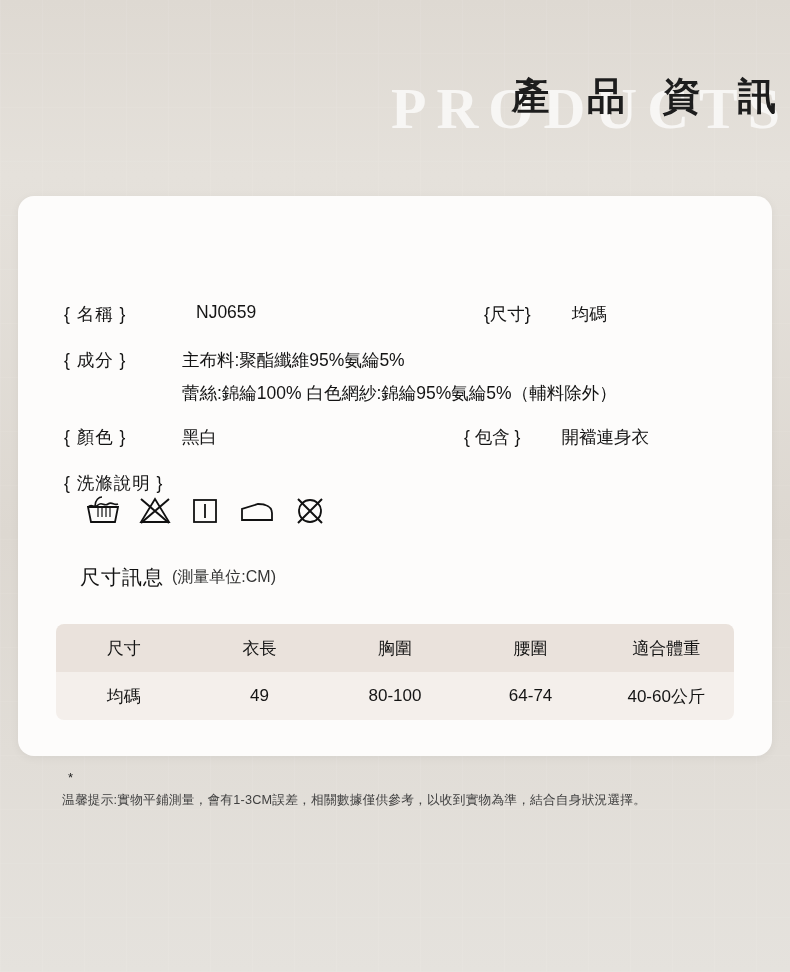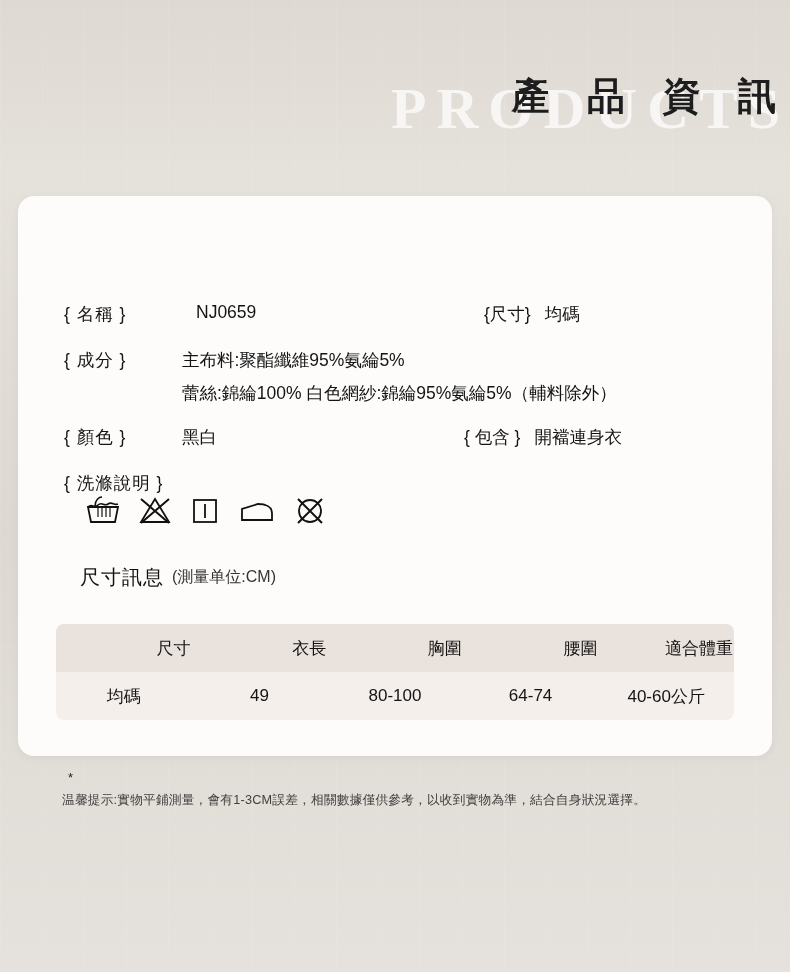--- a/index.html
+++ b/index.html
@@ -117,20 +117,21 @@
   .spec-val .line2 {
     display: block;
     margin-top: 9px;
   }
   .right-pair {
     position: absolute;
     display: flex;
     align-items: center;
     white-space: nowrap;
     font-size: 17.5px;
+    gap: 27px;
   }
   .right-pair .rk { margin-right: 14px; }
   #size-pair  { left: 420px; top: 0px; }
 
   .name-val { padding-left: 20px; }
 
   
   .wash-row {
     display: flex;
     align-items: flex-start;
@@ -181,21 +182,20 @@
   table.size-table td {
     text-align: center;
     font-weight: normal;
     font-size: 17px;
     color: #141414;
   }
   table.size-table thead th {
     background: #eae2dc;
     height: 46px;
     border-top-left-radius: 0;
-    text-align: right;
   }
   table.size-table thead tr th:first-child { border-top-left-radius: 8px; }
   table.size-table thead tr th:last-child  { border-top-right-radius: 8px; }
   table.size-table tbody td {
     background: #f4efeb;
     height: 46px;
   }
   table.size-table tbody tr td:first-child { border-bottom-left-radius: 8px; }
   table.size-table tbody tr td:last-child  { border-bottom-right-radius: 8px; }
 

